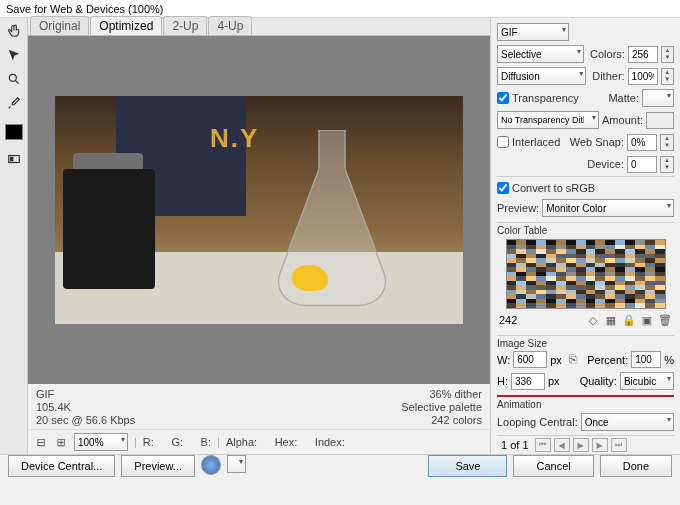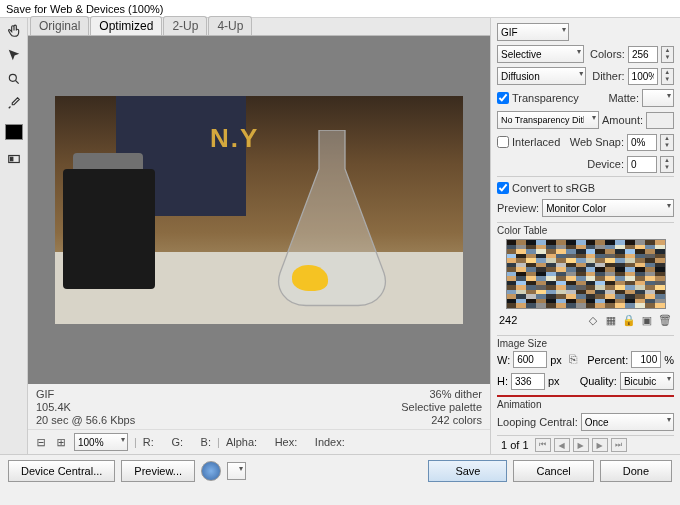--- a/index.html
+++ b/index.html
@@ -40,21 +40,21 @@
 .stepper span { flex:1; font-size:6px; text-align:center; line-height:7px; color:#555; }
 .chk { width:12px; height:12px; }
 .disabled { color:#aaa; }
 .section-label { font-size:10px; color:#333; margin-top:2px; }
 .color-table { width:160px; height:128px; border:1px solid #888; background:#555; display:grid; grid-template-columns:repeat(16,1fr); grid-template-rows:repeat(15,1fr); margin:1px auto 0; }
 .color-table div { width:100%; height:100%; }
 .ct-tools { display:flex; align-items:center; gap:4px; padding:2px 2px 4px; font-size:10px; }
 .ct-tools .spacer{flex:1;}
 .sm-icon { width:14px; height:14px; display:flex; align-items:center; justify-content:center; color:#555; }
 .imgsize-row { display:flex; align-items:center; gap:3px; }
-.footer { height:32px; display:flex; align-items:center; gap:6px; padding:0 8px; border-top:1px solid #ccc; background:#f0f0f0; }
+.footer { height:32px; display:flex; gap:6px; padding:0 8px; border-top:1px solid #ccc; background:#f0f0f0; }
 .btn { height:22px; padding:0 12px; border:1px solid #999; background:linear-gradient(#fff,#e6e6e6); font-size:11px; cursor:pointer; }
 .btn-primary { border:1px solid #6a8fb5; background:linear-gradient(#eaf2fb,#cde0f2); padding:0 26px; }
 .anim-bar{height:20px;display:flex;align-items:center;gap:3px;padding:2px 4px 0;border-top:1px solid #ccc;margin-top:1px;}
 .anim-btn{width:16px;height:14px;border:1px solid #aaa;background:#eee;font-size:8px;display:flex;align-items:center;justify-content:center;color:#888;}
 </style>
 </head>
 <body>
 
 <div class="titlebar">
   <span>Save for Web &amp; Devices (100%)</span>
@@ -472,21 +472,21 @@
     </div>
 
     <div class="section-label" style="border-top:1px solid #ccc;padding-top:2px">Image Size</div>
     <div class="imgsize-row">
       <label>W:</label>
       <input class="input-box" style="width: 34px;" value="600">
       <span>px</span>
       <div class="sm-icon" style="margin:0 2px">⎘</div>
       <span class="spacer"></span>
       <label>Percent:</label>
-      <input class="input-box" style="width: 30px; text-align: right;" value="100">
+      <input class="input-box" style="width: 30px;" value="100">
       <span>%</span>
     </div>
     <div class="imgsize-row" style="margin-top:2px">
       <label>H:</label>
       <input class="input-box" style="width: 34px;" value="336">
       <span>px</span>
       <span style="width:14px"></span>
       <label>Quality:</label>
       <span class="drop" style="flex:1">
           <select class="select" style="width:100%"><option>Bicubic</option></select>

